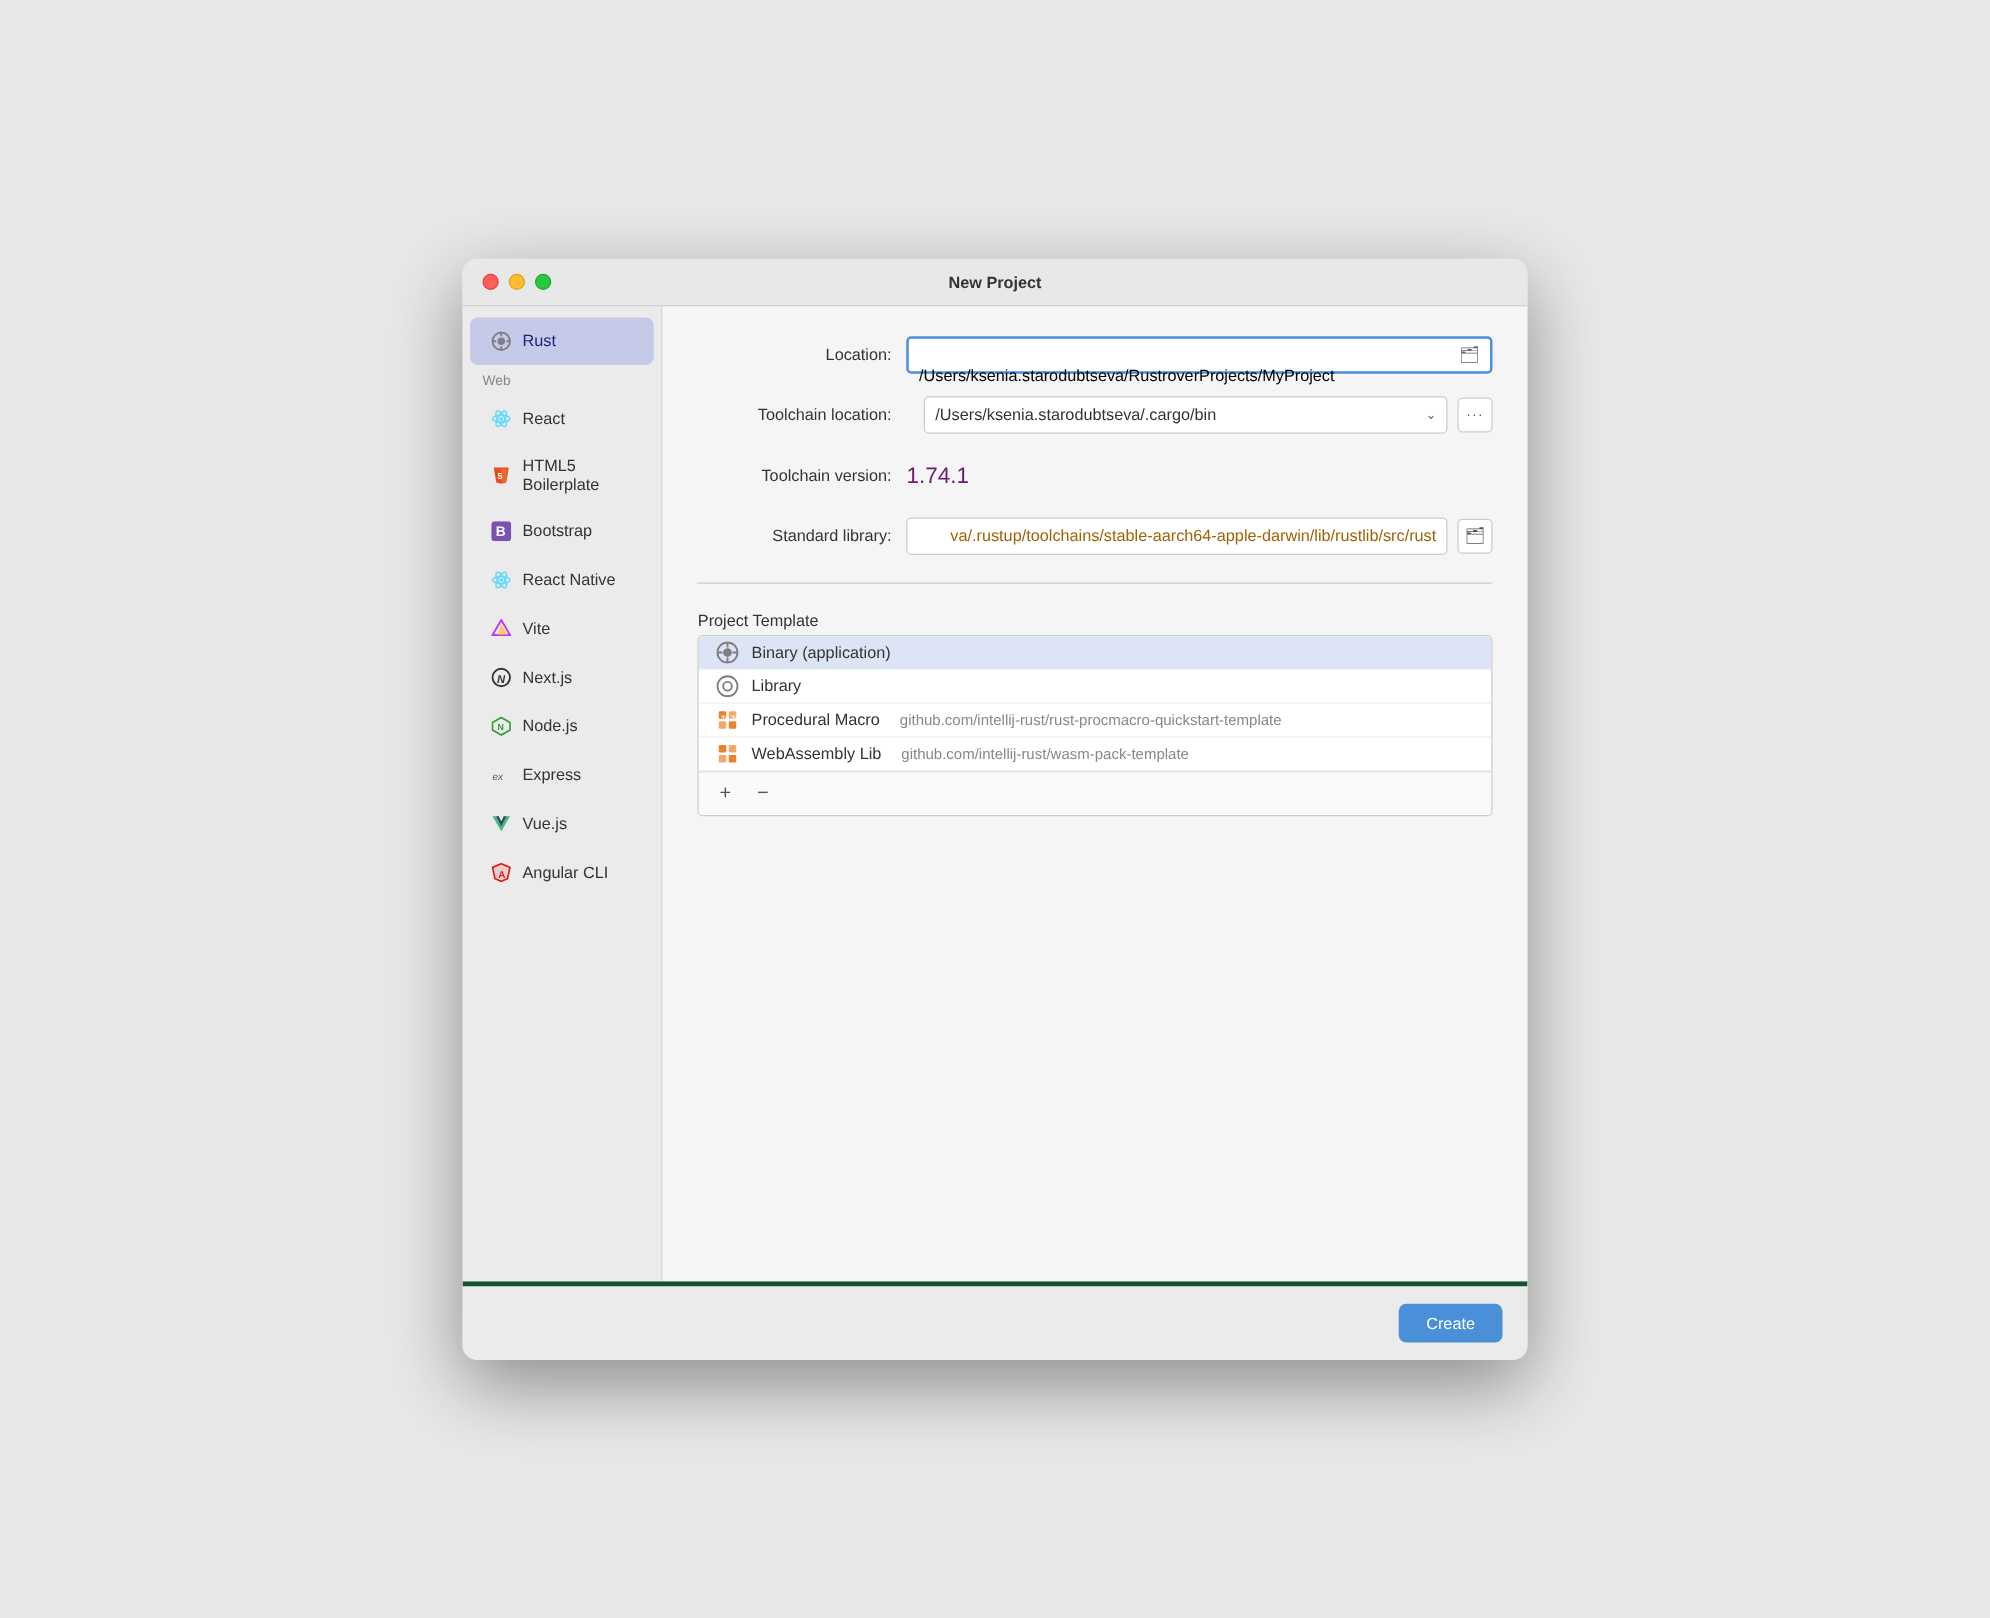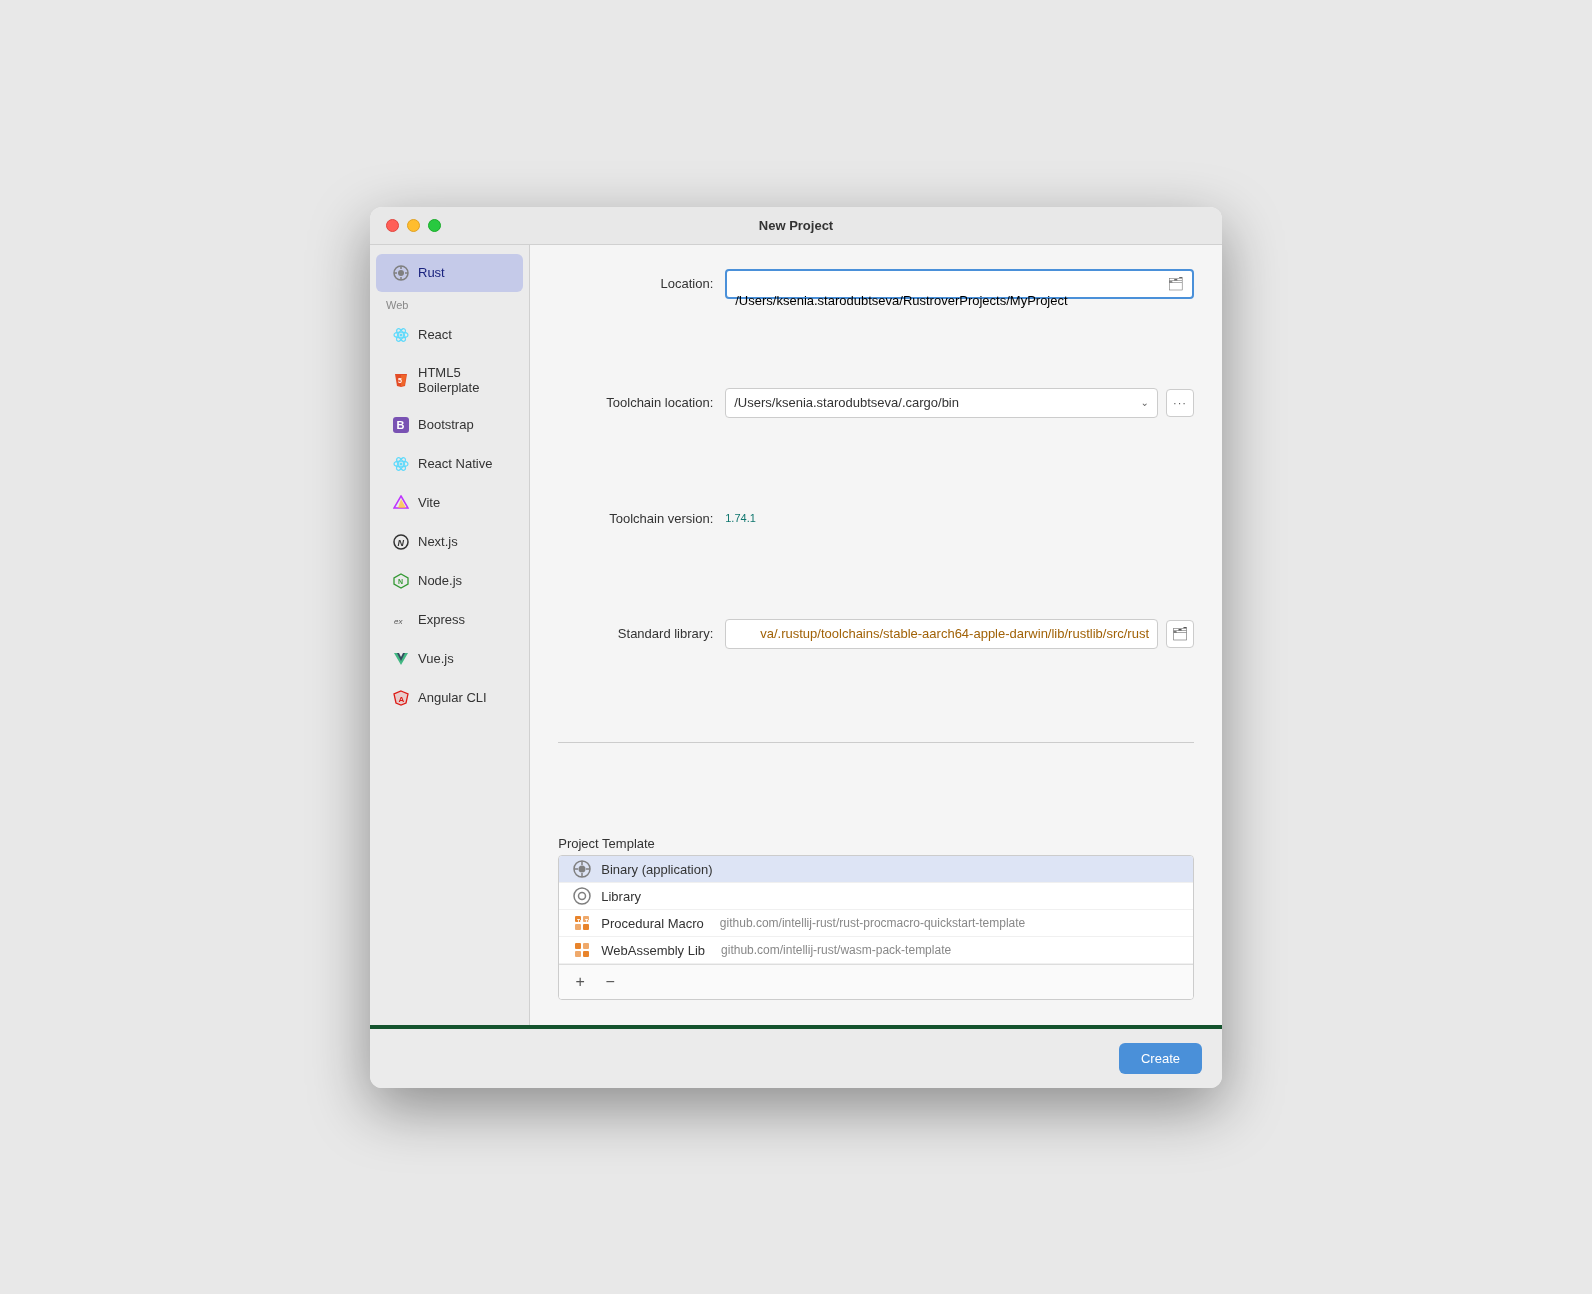--- a/index.html
+++ b/index.html
@@ -90,21 +90,20 @@
       flex-shrink: 0;
       font-size: 14px;
     }
     .main {
       flex: 1;
       padding: 24px 28px;
       background: #f5f5f5;
       display: flex;
       flex-direction: column;
       gap: 18px;
-      justify-content: space-between;
     }
     .form-row {
       display: flex;
       align-items: center;
       gap: 12px;
     }
     .form-label {
       width: 155px;
       text-align: right;
       color: #333;
@@ -143,39 +142,40 @@
       flex: 1;
       border: 1px solid #ccc;
       border-radius: 4px;
       padding: 5px 8px;
       font-size: 13px;
       background: white;
       height: 30px;
       display: flex;
       align-items: center;
       justify-content: space-between;
+      margin-left: 14px;
     }
     .browse-btn {
       width: 28px;
       height: 28px;
       border: 1px solid #ccc;
       border-radius: 4px;
       background: white;
       display: flex;
       align-items: center;
       justify-content: center;
       cursor: pointer;
       font-size: 11px;
       color: #555;
       flex-shrink: 0;
     }
     .version-value {
       flex: 1;
-      font-size: 11px;
-      color: #0f766e;
+      font-size: 18px;
+      color: #701a75;
       padding: 5px 0;
     }
     .std-lib-row {
       display: flex;
       align-items: center;
       gap: 8px;
       flex: 1;
     }
     .std-lib-input {
       flex: 1;

